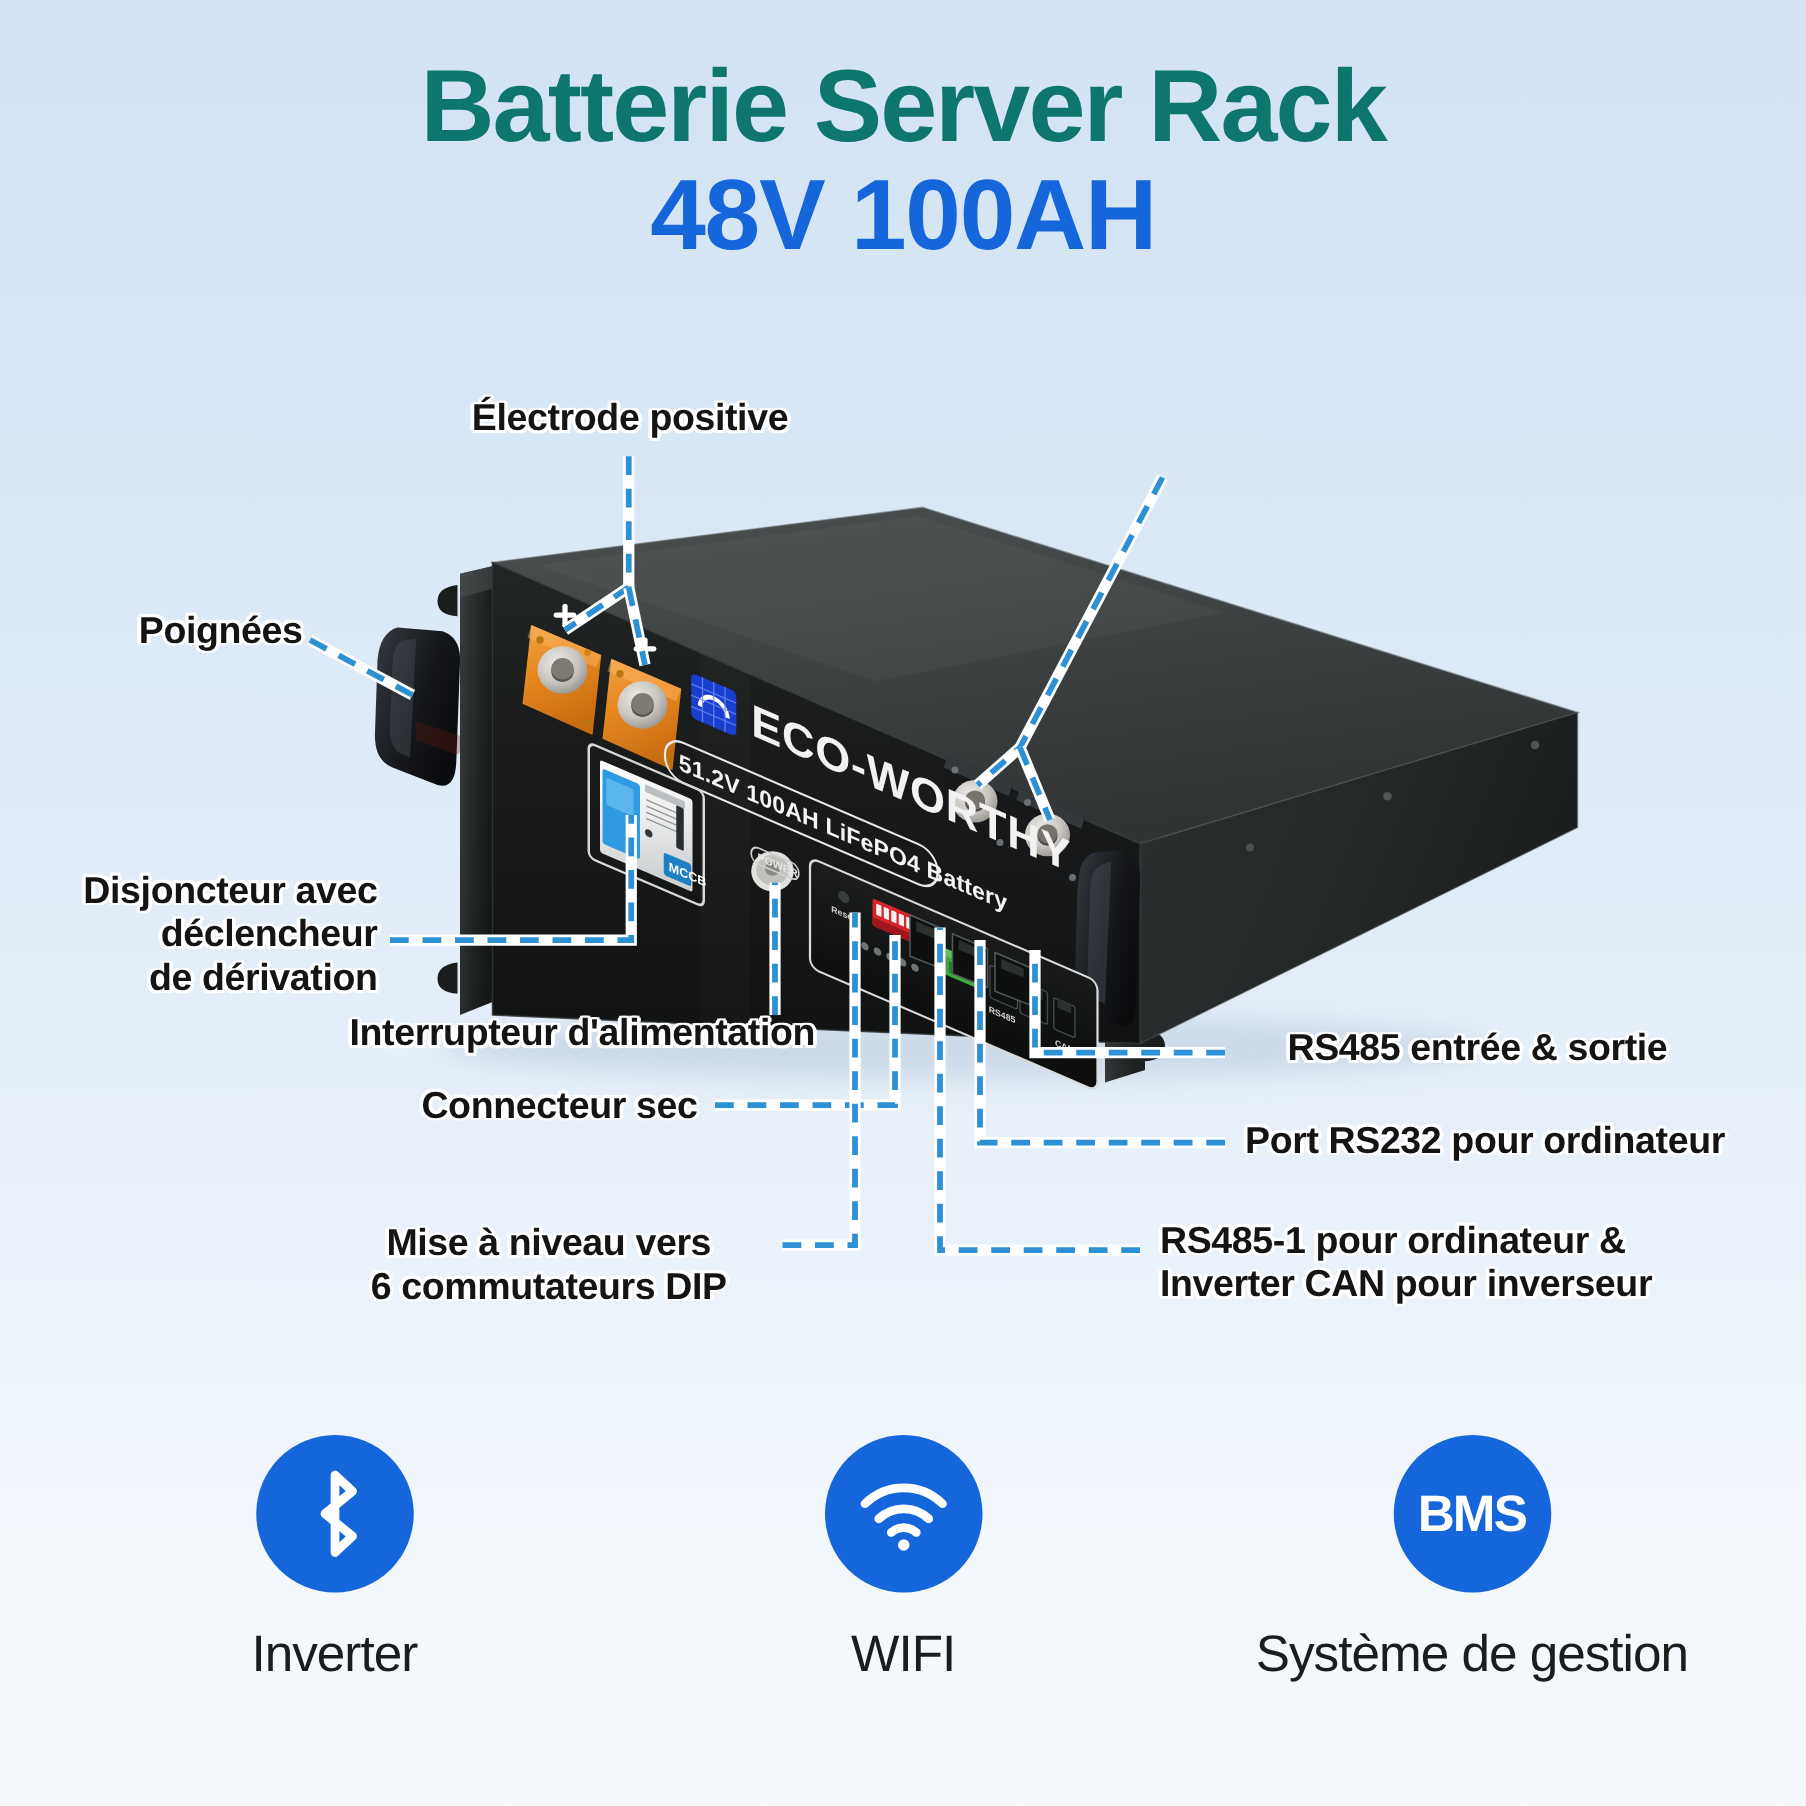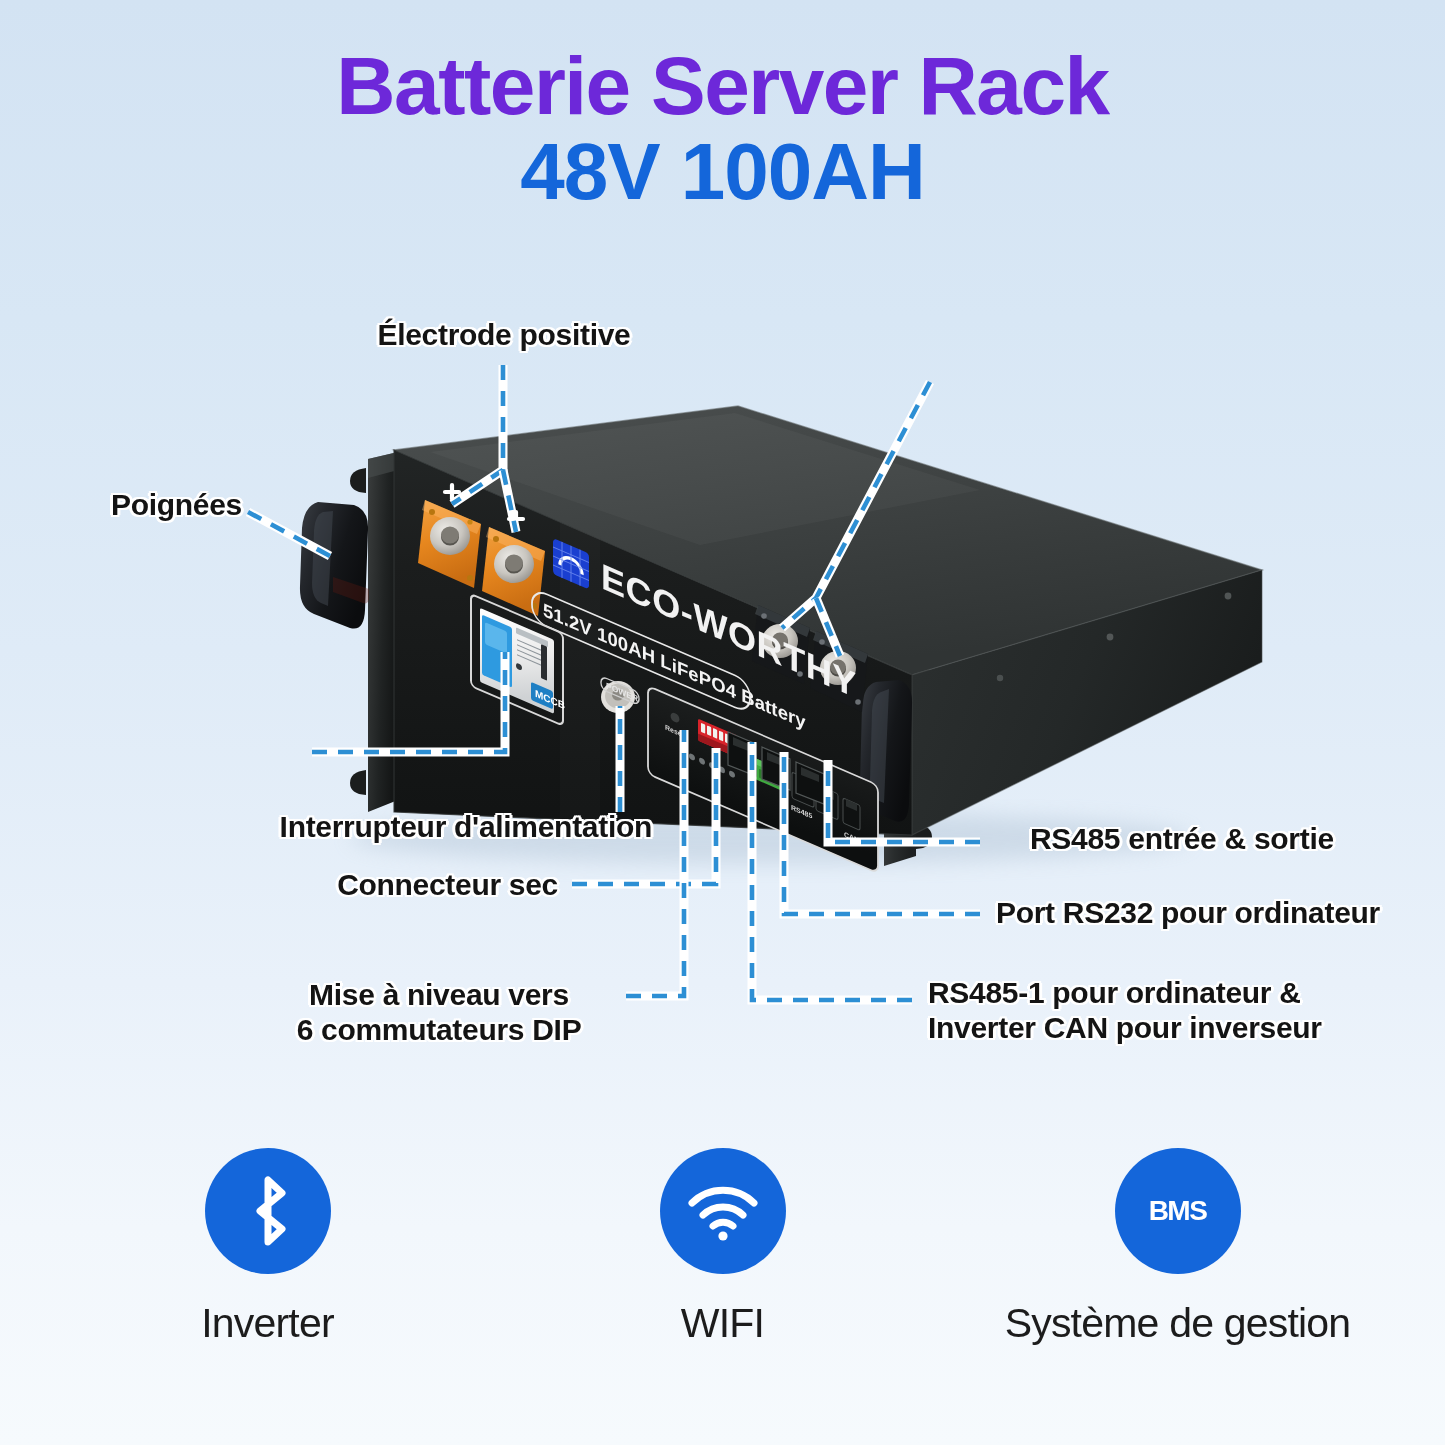--- a/index.html
+++ b/index.html
@@ -33,21 +33,21 @@
   .header {
     position: absolute;
     top: 44px;
     left: 0;
     width: 1445px;
     text-align: center;
   }
   .title-main {
     font-size: 82px;
     font-weight: 700;
-    color: #6d28d9;
+    color: #0f766e;
     letter-spacing: -1.5px;
     line-height: 1.02;
     white-space: nowrap;
   }
   .title-sub {
     font-size: 80px;
     font-weight: 700;
     color: #1466da;
     letter-spacing: -1px;
     line-height: 1.05;
@@ -134,21 +134,21 @@
   .feat-label {
     margin-top: 26px;
     font-size: 41px;
     font-weight: 400;
     color: #1c1c1c;
     letter-spacing: -0.8px;
     white-space: nowrap;
   }
   .bms-text {
     color: #ffffff;
-    font-size: 28px;
+    font-size: 41px;
     font-weight: 700;
     letter-spacing: -1.5px;
     font-family: "Liberation Sans", sans-serif;
   }
 </style>
 </head>
 <body>
 
 <div id="stage">
 
@@ -468,20 +468,23 @@
       <path class="ld-halo" d="M912,1000 L752,1000 L752,742"></path>
       <path class="ld" d="M912,1000 L752,1000 L752,742"></path>
     </g>
   </svg>
 
   <div class="callout al-c" style="left:318px; top:318px; width:372px;">Électrode positive</div>
 
 
   <div class="callout al-r" style="left:22px; top:488px; width:220px;">Poignées</div>
 
+  <div class="callout al-r" style="left:2px; top:696px; width:300px;">Disjoncteur avec
+déclencheur
+de dérivation</div>
 
   <div class="callout al-r" style="left:150px; top:810px; width:502px;">Interrupteur d'alimentation</div>
 
   <div class="callout al-r" style="left:252px; top:868px; width:306px;">Connecteur sec</div>
 
   <div class="callout al-c" style="left:268px; top:978px; width:342px;">Mise à niveau vers
 6 commutateurs DIP</div>
 
   <div class="callout al-l" style="left:996px; top:822px; width:430px;padding-left:34px;">RS485 entrée &amp; sortie</div>
 

